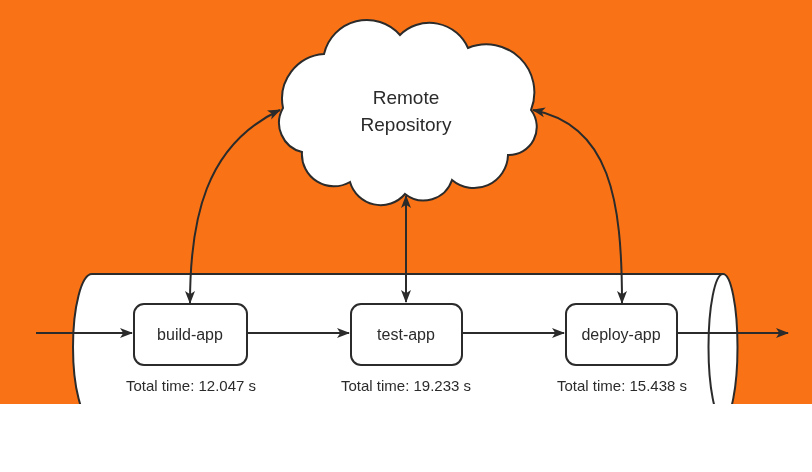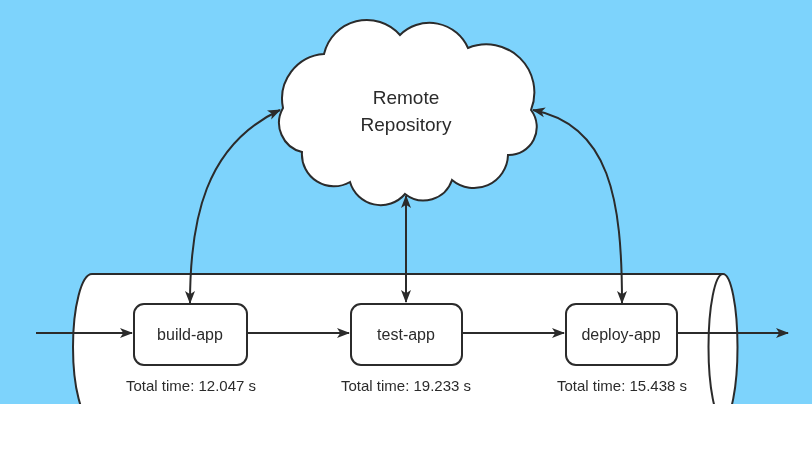--- a/index.html
+++ b/index.html
@@ -4,21 +4,21 @@
 <style>
   html, body {
     margin: 0;
     padding: 0;
     background: #ffffff;
   }
   .canvas {
     width: 812px;
     height: 404px;
     position: relative;
-    background: #7dd3fc;
+    background: #f97316;
     overflow: hidden;
   }
   svg {
     display: block;
   }
   .shape {
     fill: #ffffff;
     stroke: #2b2b2b;
     stroke-width: 2;
   }

